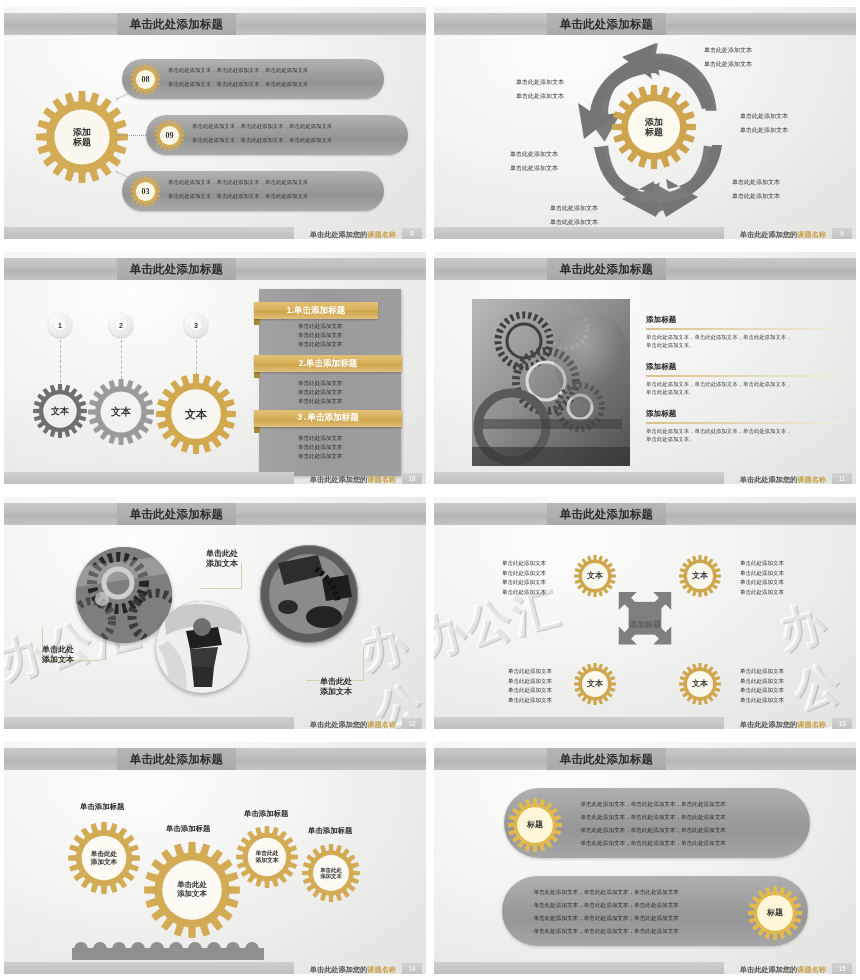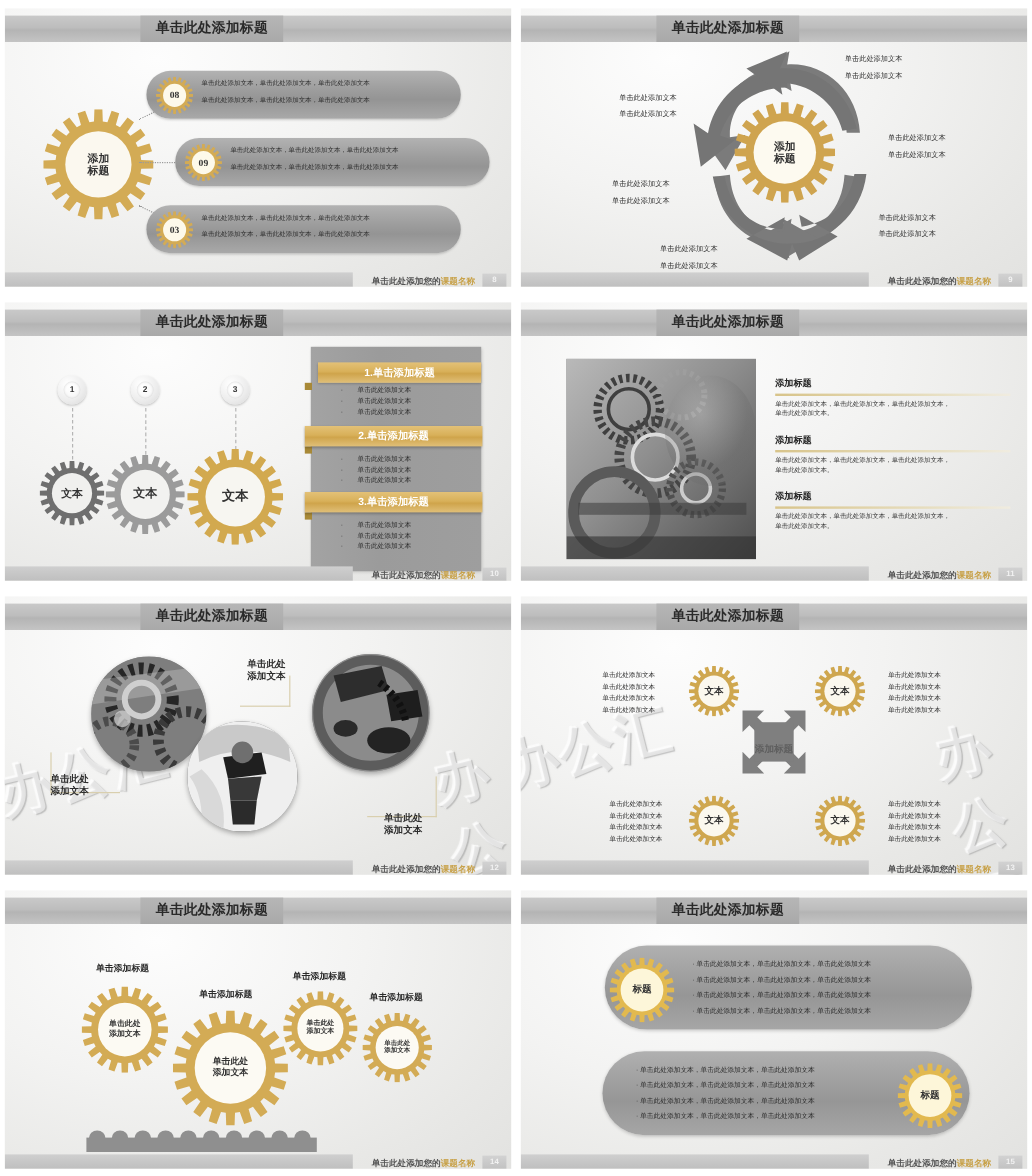--- a/index.html
+++ b/index.html
@@ -365,33 +365,33 @@
         <svg viewBox="0 0 100 100">
           <path class="g-gold" d="M 99.87 46.39 L 99.87 53.61 L 88.79 54.00 L 88.13 58.18 L 98.54 61.98 L 96.31 68.84 L 85.66 65.79 L 83.74 69.57 L 92.47 76.39 L 88.22 82.23 L 79.03 76.04 L 76.04 79.03 L 82.23 88.22 L 76.39 92.47 L 69.57 83.74 L 65.79 85.66 L 68.84 96.31 L 61.98 98.54 L 58.18 88.13 L 54.00 88.79 L 53.61 99.87 L 46.39 99.87 L 46.00 88.79 L 41.82 88.13 L 38.02 98.54 L 31.16 96.31 L 34.21 85.66 L 30.43 83.74 L 23.61 92.47 L 17.77 88.22 L 23.96 79.03 L 20.97 76.04 L 11.78 82.23 L 7.53 76.39 L 16.26 69.57 L 14.34 65.79 L 3.69 68.84 L 1.46 61.98 L 11.87 58.18 L 11.21 54.00 L 0.13 53.61 L 0.13 46.39 L 11.21 46.00 L 11.87 41.82 L 1.46 38.02 L 3.69 31.16 L 14.34 34.21 L 16.26 30.43 L 7.53 23.61 L 11.78 17.77 L 20.97 23.96 L 23.96 20.97 L 17.77 11.78 L 23.61 7.53 L 30.43 16.26 L 34.21 14.34 L 31.16 3.69 L 38.02 1.46 L 41.82 11.87 L 46.00 11.21 L 46.39 0.13 L 53.61 0.13 L 54.00 11.21 L 58.18 11.87 L 61.98 1.46 L 68.84 3.69 L 65.79 14.34 L 69.57 16.26 L 76.39 7.53 L 82.23 11.78 L 76.04 20.97 L 79.03 23.96 L 88.22 17.77 L 92.47 23.61 L 83.74 30.43 L 85.66 34.21 L 96.31 31.16 L 98.54 38.02 L 88.13 41.82 L 88.79 46.00 Z" fill="#d2a94f"></path>
           <circle cx="50" cy="50" r="31" fill="#f7f6f1"></circle>
         </svg>
         <div class="gearlbl" style="font-size:11px;">文本</div>
       </div>
 
       <div class="panel" style="left:255px;top:37px;width:142px;height:187px;"></div>
 
       <div class="ribbon-tail" style="left:250px;top:67px;"></div>
-      <div class="ribbon" style="left:250px;top:50px;width:136px;height:17px;line-height:17px;margin-left:11px;">1.单击添加标题</div>
+      <div class="ribbon" style="left:250px;top:50px;width:124px;height:17px;line-height:17px;">1.单击添加标题</div>
       <div class="bul" style="left:280px;top:70px;"><b>·</b><span>单击此处添加文本</span></div>
       <div class="bul" style="left:280px;top:79px;"><b>·</b><span>单击此处添加文本</span></div>
       <div class="bul" style="left:280px;top:88px;"><b>·</b><span>单击此处添加文本</span></div>
 
       <div class="ribbon-tail" style="left:250px;top:120px;"></div>
       <div class="ribbon" style="left:250px;top:103px;width:148px;height:17px;line-height:17px;">2.单击添加标题</div>
       <div class="bul" style="left:280px;top:127px;"><b>·</b><span>单击此处添加文本</span></div>
       <div class="bul" style="left:280px;top:136px;"><b>·</b><span>单击此处添加文本</span></div>
       <div class="bul" style="left:280px;top:145px;"><b>·</b><span>单击此处添加文本</span></div>
 
       <div class="ribbon-tail" style="left:250px;top:175px;"></div>
-      <div class="ribbon" style="left:250px;top:158px;width:148px;height:17px;line-height:17px;">3.单击添加标题</div>
+      <div class="ribbon" style="left:250px;top:158px;width:148px;height:17px;line-height:17px;font-family:Liberation Mono, monospace;">3.单击添加标题</div>
       <div class="bul" style="left:280px;top:182px;"><b>·</b><span>单击此处添加文本</span></div>
       <div class="bul" style="left:280px;top:191px;"><b>·</b><span>单击此处添加文本</span></div>
       <div class="bul" style="left:280px;top:200px;"><b>·</b><span>单击此处添加文本</span></div>
 
       <div class="ftr-bar"></div>
       <div class="ftr-txt"><span>单击此处添加您的</span><span class="gold">课题名称</span></div>
       <div class="pgnum">10</div>
     </div>
   </div>
 

